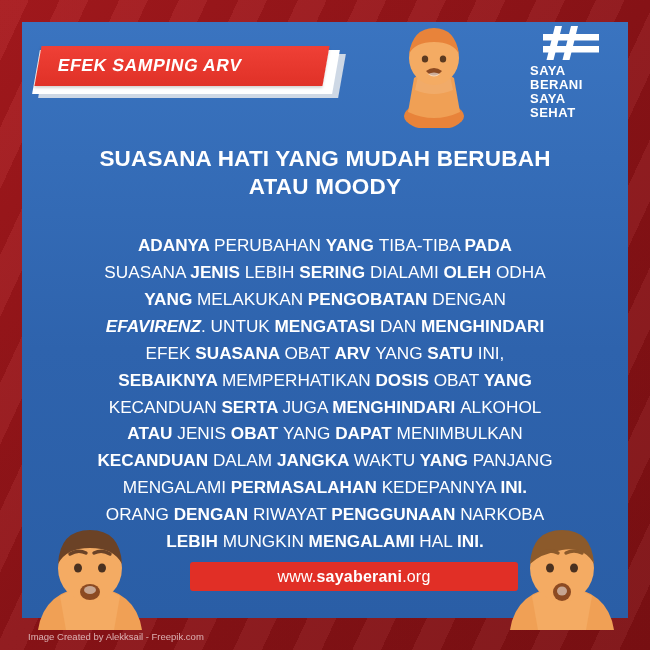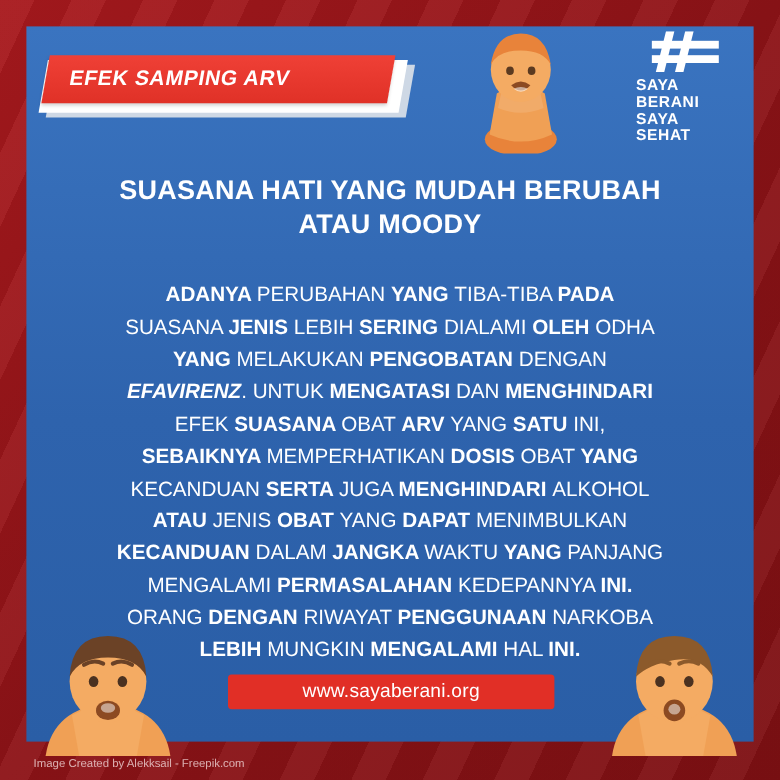--- a/index.html
+++ b/index.html
@@ -135,32 +135,32 @@
   }
   .body-text .ln { display: block; white-space: nowrap; text-align: center; }
   .body-text b { font-weight: bold; }
   .body-text i { font-style: italic; font-weight: bold; }
 
   
   .url-bar {
     position: absolute;
     left: 190px;
     top: 562px;
-    width: 272px;
+    width: 328px;
     height: 29px;
     background: #e12f26;
     border-radius: 3px;
     display: flex;
     align-items: center;
     justify-content: center;
     color: #ffffff;
     font-size: 16px;
     letter-spacing: 0.2px;
   }
-  .url-bar b { font-weight: normal; }
+  .url-bar b { font-weight: bold; }
 
   
   .credit {
     position: absolute;
     left: 28px;
     bottom: 8px;
     color: #e9c9ca;
     font-size: 9.5px;
     opacity: 0.85;
   }

